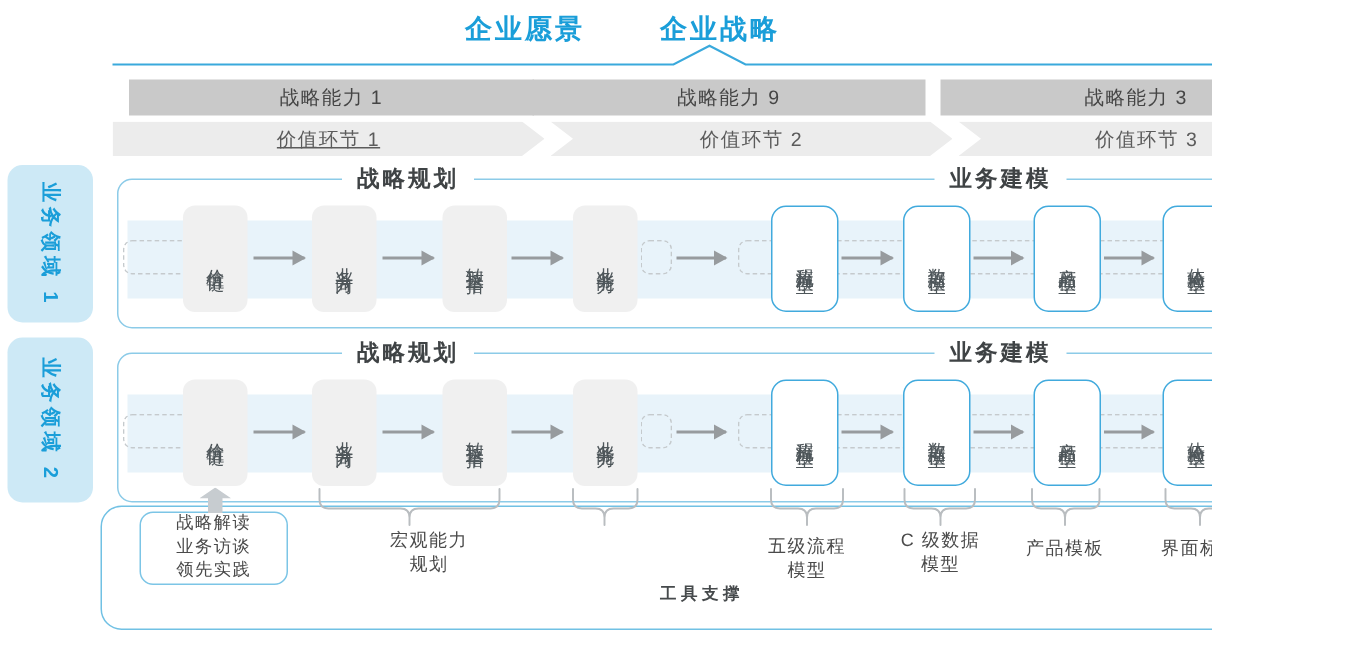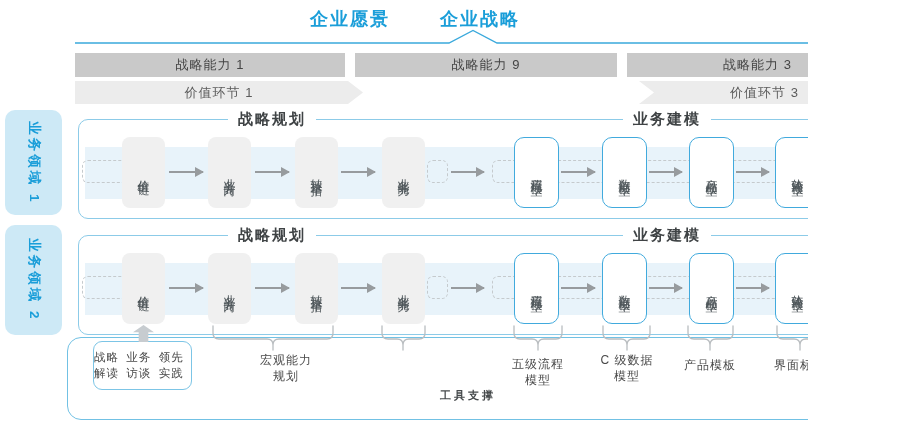--- a/index.html
+++ b/index.html
@@ -20,21 +20,21 @@
     position:absolute;top:53px;height:24px;background:#c9c9c9;
     display:flex;align-items:center;justify-content:center;
     font-size:13px;color:#454545;letter-spacing:1px;
   }
   
   .chev{
     position:absolute;top:81px;height:23px;background:#ececec;
     display:flex;align-items:center;justify-content:center;
     font-size:13px;color:#5b5b5b;letter-spacing:1px;
   }
-  .chev-first{clip-path:polygon(0 0,calc(100% - 15px) 0,100% 50%,calc(100% - 15px) 100%,0 100%);}
+  .chev-first{clip-path:polygon(0 0,calc(100% - 15px) 0,100% 50%,calc(100% - 15px) 100%,0 100%);text-decoration:underline;}
   .chev-mid{clip-path:polygon(0 0,calc(100% - 15px) 0,100% 50%,calc(100% - 15px) 100%,0 100%,15px 50%);}
 
   
   .domain{
     position:absolute;left:5px;width:57px;background:#cde9f6;border-radius:10px;
     display:flex;align-items:center;justify-content:center;
   }
   .domain span{
     transform:rotate(90deg);white-space:nowrap;color:#1a9ed9;font-weight:bold;
     font-size:13.5px;letter-spacing:3px;
@@ -82,42 +82,43 @@
     position:absolute;left:468px;top:388px;transform:translateX(-50%);
     font-size:11px;font-weight:bold;color:#464a4c;letter-spacing:3px;z-index:2;white-space:nowrap;
   }
   .uparrow{
     position:absolute;left:133px;top:325px;width:21px;height:17px;background:#c7ccd0;
     clip-path:polygon(50% 0,100% 42%,73% 42%,73% 100%,27% 100%,27% 42%,0 42%);z-index:4;
   }
   .inputs-box{
     position:absolute;left:93px;top:341px;width:99px;height:49px;background:#fff;
     border:1px solid #7cc5e6;border-radius:9px;z-index:3;
-    display:flex;flex-direction:row;align-items:center;justify-content:center;
+    display:flex;flex-direction:column;align-items:center;justify-content:center;
     font-size:11.5px;line-height:15.5px;color:#4a4a4a;letter-spacing:1px;
   }
   .note{
     position:absolute;transform:translateX(-50%);text-align:center;
     font-size:12px;line-height:16px;color:#4a4a4a;z-index:3;white-space:nowrap;letter-spacing:1px;
   }
   .overlay{position:absolute;left:0;top:0;width:910px;height:432px;z-index:6;pointer-events:none;}
 </style>
 </head>
 <body>
 
 <div class="stage">
 
   <span class="htitle" style="left:310px">企业愿景</span>
   <span class="htitle" style="left:440px">企业战略</span>
 
-  <div class="bar" style="left:75px;width:270px">战略能力 1</div>
+  <div class="bar" style="left:86px;width:270px">战略能力 1</div>
   <div class="bar" style="left:355px;width:262px">战略能力 9</div>
   <div class="bar" style="left:627px;width:261px">战略能力 3</div>
 
   <div class="chev chev-first" style="left:75px;width:288px">价值环节 1</div>
+  <div class="chev chev-mid" style="left:367px;width:268px">价值环节 2</div>
   <div class="chev chev-mid" style="left:639px;width:251px">价值环节 3</div>
 
   <div class="domain" style="top:110px;height:105px">
     <span>业务领域 1</span>
   </div>
   <div class="domain" style="top:225px;height:110px">
     <span>业务领域 2</span>
   </div>
 
   <div class="row" style="top:119px">

